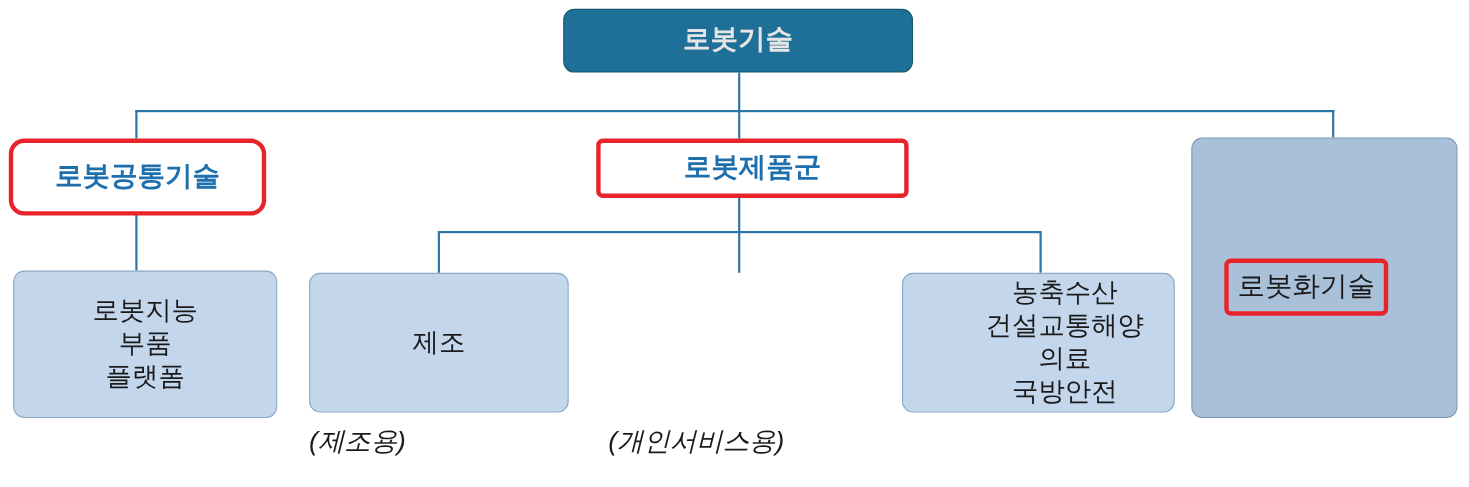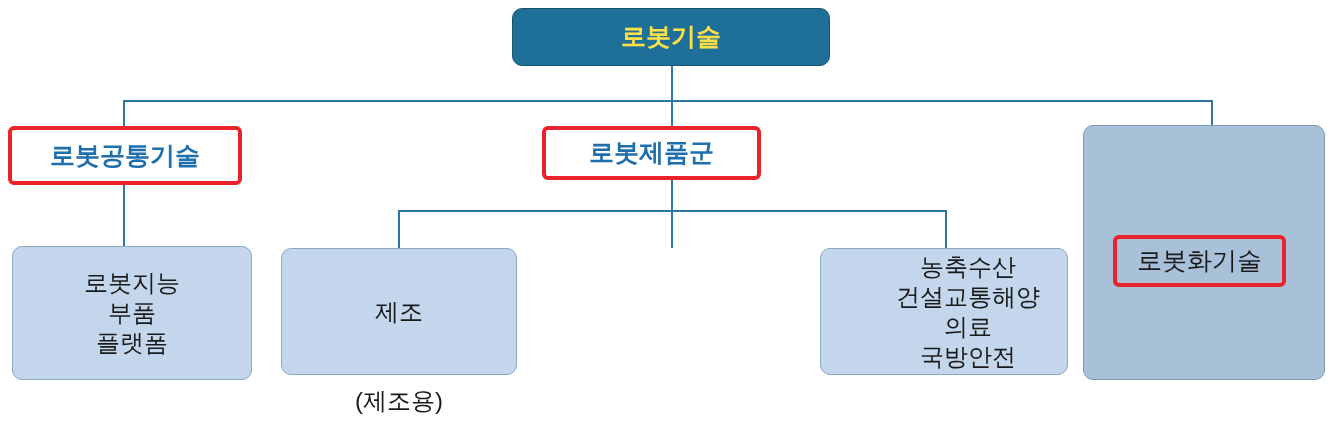--- a/index.html
+++ b/index.html
@@ -34,21 +34,21 @@
     align-items: center;
     justify-content: center;
     text-align: center;
     border-radius: 10px;
     line-height: 1.25;
   }
 
   .box-root {
     background: #1f7099;
     border: 1px solid #16576f;
-    color: #fde047;
+    color: #e5e5e5;
     font-size: 25px;
     font-weight: bold;
   }
 
   .box-plain {
     background: #c3d6ec;
     border: 1px solid #8ba8c4;
     color: #1a1a1a;
     font-size: 24px;
   }
@@ -72,23 +72,23 @@
     background: #a8c0d8;
     border: 4px solid #e8232a;
     border-radius: 6px;
     color: #1a1a1a;
     font-size: 25px;
     font-weight: normal;
   }
 
   .caption {
     position: absolute;
-    text-align: center;
     font-size: 24px;
     color: #1a1a1a;
+    font-style: italic;
   }
 
   .multiline { white-space: pre-line; }
 </style>
 </head>
 <body>
 
 <div id="canvas">
 
   <div class="line v" style="left:671px; top:66px; height:35px;"></div>
@@ -107,30 +107,30 @@
 
   <div class="line h" style="left:398px; top:210px; width:548px;"></div>
   <div class="line v" style="left:398px; top:210px; height:38px;"></div>
   <div class="line v" style="left:671px; top:210px; height:38px;"></div>
   <div class="line v" style="left:945px; top:210px; height:38px;"></div>
 
   <div class="box box-root" style="left:512px; top:8px; width:318px; height:58px;">
     <span>로봇기술</span>
   </div>
 
-  <div class="box box-outline" style="left:8px; top:126px; width:234px; height:59px;">
+  <div class="box box-outline" style="left:8px; top:126px; width:234px; height:70px;border-radius:14px;">
     <span>로봇공통기술</span>
   </div>
 
-  <div class="box box-outline" style="left:542px; top:126px; width:219px; height:54px;">
+  <div class="box box-outline" style="left:542px; top:126px; width:284px; height:54px;">
     <span>로봇제품군</span>
   </div>
 
   <div class="box box-plain box-dark" style="left:1083px; top:125px; width:242px; height:255px;"></div>
-  <div class="box box-outline-on-fill" style="left:1113px; top:235px; width:173px; height:52px;">
+  <div class="box box-outline-on-fill" style="left:1113px; top:235px; width:149px; height:52px;">
     <span>로봇화기술</span>
   </div>
 
   <div class="box box-plain multiline" style="left:12px; top:246px; width:240px; height:134px;text-align:center;">
     <span>로봇지능
 부품
 플랫폼</span>
   </div>
 
   <div class="box box-plain multiline" style="left:281px; top:248px; width:236px; height:127px;">
@@ -141,14 +141,17 @@
   <div class="box box-plain multiline" style="left:820px; top:248px; width:248px; height:127px;padding-left:48px;">
     <span>농축수산
 건설교통해양
 의료
 국방안전</span>
   </div>
 
   <div class="caption" style="left:281px; top:385px; width:236px;">
     <span>(제조용)</span>
   </div>
+  <div class="caption" style="left:553px; top:385px; width:236px;">
+    <span>(개인서비스용)</span>
+  </div>
 
 </div>
 
 </body></html>

